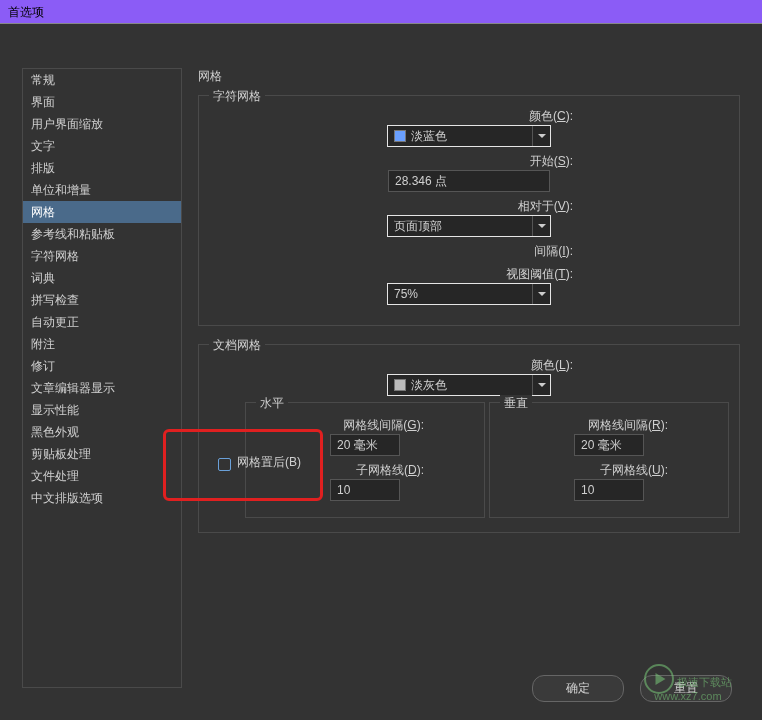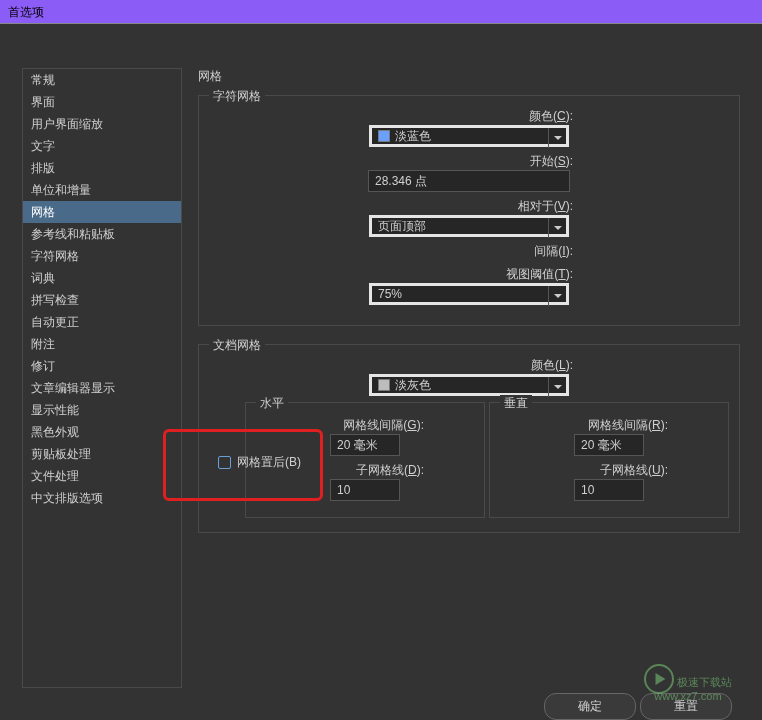--- a/index.html
+++ b/index.html
@@ -90,30 +90,30 @@
     color: #d0d0d0;
     font-size: 12px;
   }
   .form-label .u { text-decoration: underline; }
   .text-input {
     background: #262626;
     border: 1px solid #555;
     color: #d0d0d0;
     height: 22px;
     padding: 2px 6px;
-    width: 202px;
+    width: 162px;
     font-size: 12px;
   }
   .dropdown {
     background: #262626;
-    border: 3px solid #e5e5e5;
+    border: 1px solid #e5e5e5;
     color: #d0d0d0;
     height: 22px;
     padding: 2px 6px;
-    width: 200px;
+    width: 164px;
     font-size: 12px;
     display: flex;
     align-items: center;
     position: relative;
   }
   .dropdown .dd-arrow {
     position: absolute;
     right: 0; top: 0;
     width: 18px; height: 20px;
     border-left: 1px solid #555;
@@ -154,37 +154,37 @@
     height: 72px;
     border: 3px solid #e02020;
     border-radius: 6px;
     pointer-events: none;
   }
   .checkbox-row {
     position: absolute;
     left: 218px;
     top: 430px;
     display: flex;
-    align-items: center;
+    align-items: flex-end;
     color: #d0d0d0;
     font-size: 12px;
   }
   .checkbox {
     width: 13px; height: 13px;
     border: 1px solid #6aa0d8;
     background: #333;
     margin-right: 6px;
     border-radius: 2px;
   }
   .button-row {
     position: absolute;
-    bottom: 0;
+    bottom: 18px;
     right: 30px;
     display: flex;
-    gap: 4px;
+    gap: 16px;
   }
   .btn {
     background: #3a3a3a;
     border: 1px solid #666;
     color: #d0d0d0;
     padding: 4px 0;
     width: 92px;
     text-align: center;
     border-radius: 12px;
     font-size: 12px;

